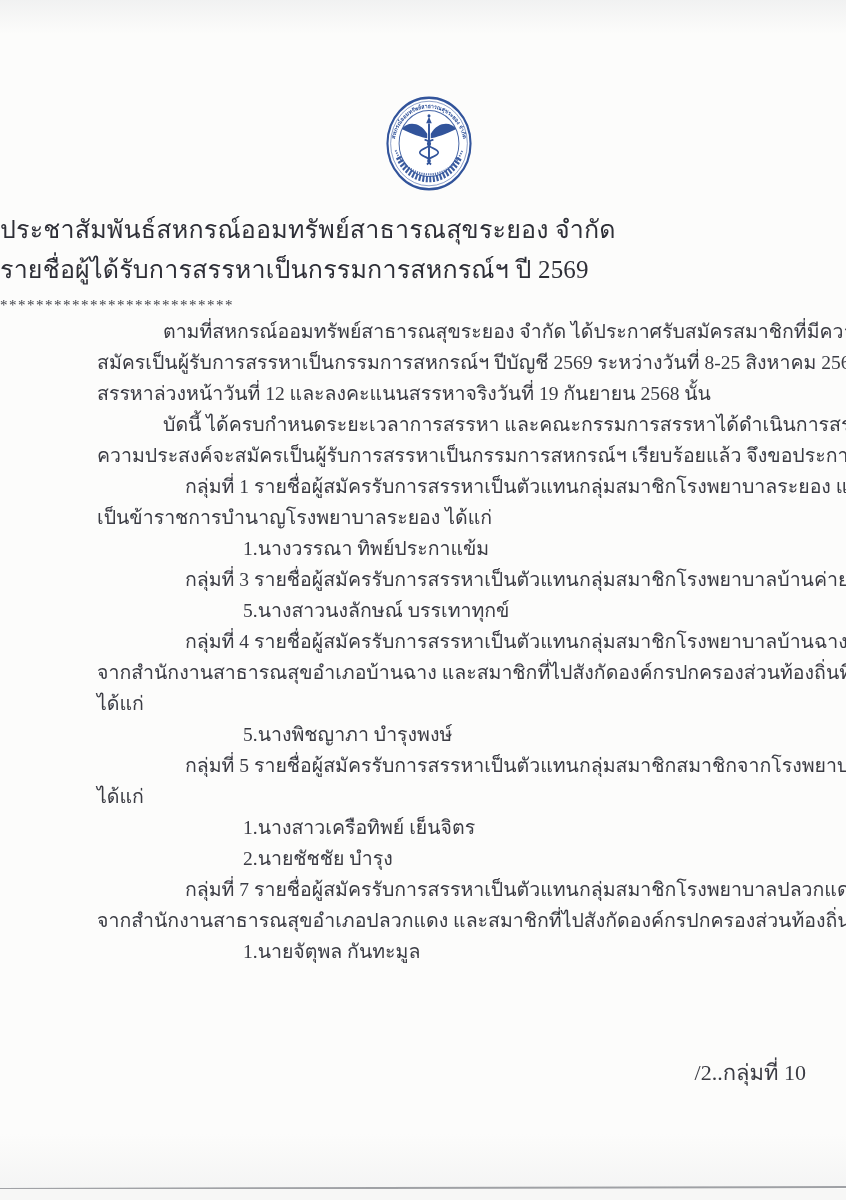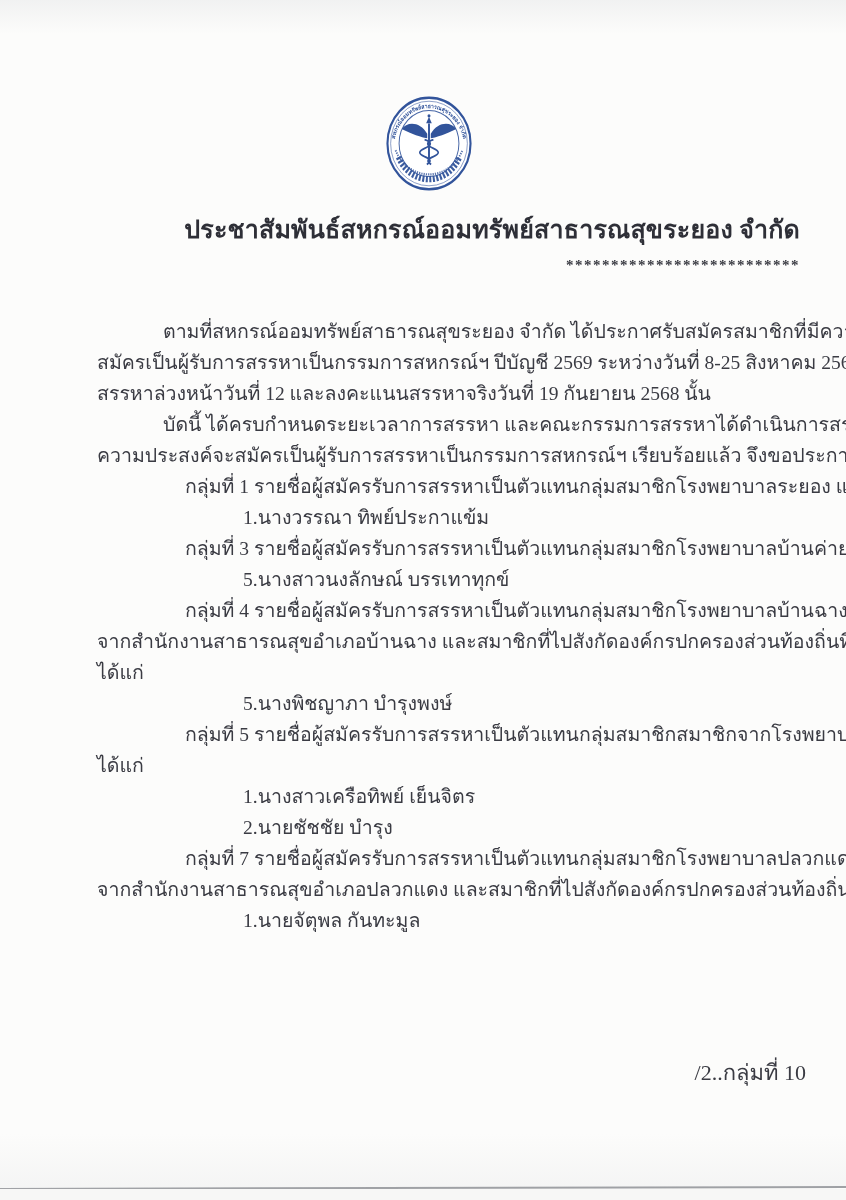--- a/index.html
+++ b/index.html
@@ -27,23 +27,23 @@
   .below-line{
     position:absolute;top:1189px;left:0;width:100%;height:11px;background:#f7f7f6;
   }
   .logo{
     position:absolute;left:385px;top:95px;width:88px;height:97px;
     color:var(--logo-blue,#32549b);
     filter:blur(.4px);
   }
   .logo svg{width:100%;height:100%;}
   .titles{
-    position:absolute;left:0;top:210px;width:800px;text-align:right;
+    position:absolute;left:0;top:210px;width:800px;text-align:left;
     color:var(--title-ink,#2e2f37);
-    font-weight:bold;
+    font-weight:normal;
   }
   .title-line{font-size:25px;line-height:40px;letter-spacing:.2px;}
   .stars{
     font-size:15px;letter-spacing:1.5px;line-height:26px;margin-top:2px;
     color:var(--ink,#3a3b43);
   }
   .content{
     position:absolute;left:97px;top:316px;width:718px;
     font-size:19.5px;
   }
@@ -83,30 +83,32 @@
         <path d="M48,40 C40,27 25,27 19,35 C27,38 35,42.5 48,44.5 Z" stroke="none"></path>
         <path d="M52,40 C60,27 75,27 81,35 C73,38 65,42.5 52,44.5 Z" stroke="none"></path>
         <path d="M45,46 Q58,50 45,55 Q34,59.5 45,63.5 Q56,67.5 47.5,71.5" fill="none" stroke-width="1.8"></path>
         <path d="M55,46 Q42,50 55,55 Q66,59.5 55,63.5 Q44,67.5 52.5,71.5" fill="none" stroke-width="1.8"></path>
       </g>
     </svg>
   </div>
 
   <div class="titles">
     <div class="title-line">ประชาสัมพันธ์สหกรณ์ออมทรัพย์สาธารณสุขระยอง จำกัด</div>
+    <div class="title-line">รายชื่อผู้ได้รับการสรรหาเป็นกรรมการสหกรณ์ฯ ปี 2569</div>
     <div class="stars">**************************</div>
   </div>
 
   <div class="content">
     <div class="line ind-p">ตามที่สหกรณ์ออมทรัพย์สาธารณสุขระยอง จำกัด  ได้ประกาศรับสมัครสมาชิกที่มีความประสงค์จะ</div>
     <div class="line">สมัครเป็นผู้รับการสรรหาเป็นกรรมการสหกรณ์ฯ ปีบัญชี 2569 ระหว่างวันที่ 8-25 สิงหาคม 2568  โดยให้ลงคะแนน</div>
     <div class="line">สรรหาล่วงหน้าวันที่ 12 และลงคะแนนสรรหาจริงวันที่ 19 กันยายน 2568 นั้น</div>
     <div class="line ind-p">บัดนี้ ได้ครบกำหนดระยะเวลาการสรรหา  และคณะกรรมการสรรหาได้ดำเนินการสรรหาสมาชิกที่มี</div>
     <div class="line">ความประสงค์จะสมัครเป็นผู้รับการสรรหาเป็นกรรมการสหกรณ์ฯ เรียบร้อยแล้ว  จึงขอประกาศรายชื่อผู้ได้รับ</div>
     <div class="line ind-g">กลุ่มที่ 1 รายชื่อผู้สมัครรับการสรรหาเป็นตัวแทนกลุ่มสมาชิกโรงพยาบาลระยอง และสมาชิกที่</div>
+    <div class="line">เป็นข้าราชการบำนาญโรงพยาบาลระยอง  ได้แก่</div>
     <div class="line ind-n">1.นางวรรณา ทิพย์ประกาแข้ม</div>
     <div class="line ind-g">กลุ่มที่ 3 รายชื่อผู้สมัครรับการสรรหาเป็นตัวแทนกลุ่มสมาชิกโรงพยาบาลบ้านค่าย  ได้แก่</div>
     <div class="line ind-n">5.นางสาวนงลักษณ์ บรรเทาทุกข์</div>
     <div class="line ind-g">กลุ่มที่ 4 รายชื่อผู้สมัครรับการสรรหาเป็นตัวแทนกลุ่มสมาชิกโรงพยาบาลบ้านฉาง และสมาชิก</div>
     <div class="line">จากสำนักงานสาธารณสุขอำเภอบ้านฉาง และสมาชิกที่ไปสังกัดองค์กรปกครองส่วนท้องถิ่นที่ปฏิบัติงานอำเภอบ้านฉาง</div>
     <div class="line">ได้แก่</div>
     <div class="line ind-n">5.นางพิชญาภา บำรุงพงษ์</div>
     <div class="line ind-g">กลุ่มที่ 5 รายชื่อผู้สมัครรับการสรรหาเป็นตัวแทนกลุ่มสมาชิกสมาชิกจากโรงพยาบาลแกลง</div>
     <div class="line">ได้แก่</div>
     <div class="line ind-n">1.นางสาวเครือทิพย์ เย็นจิตร</div>

